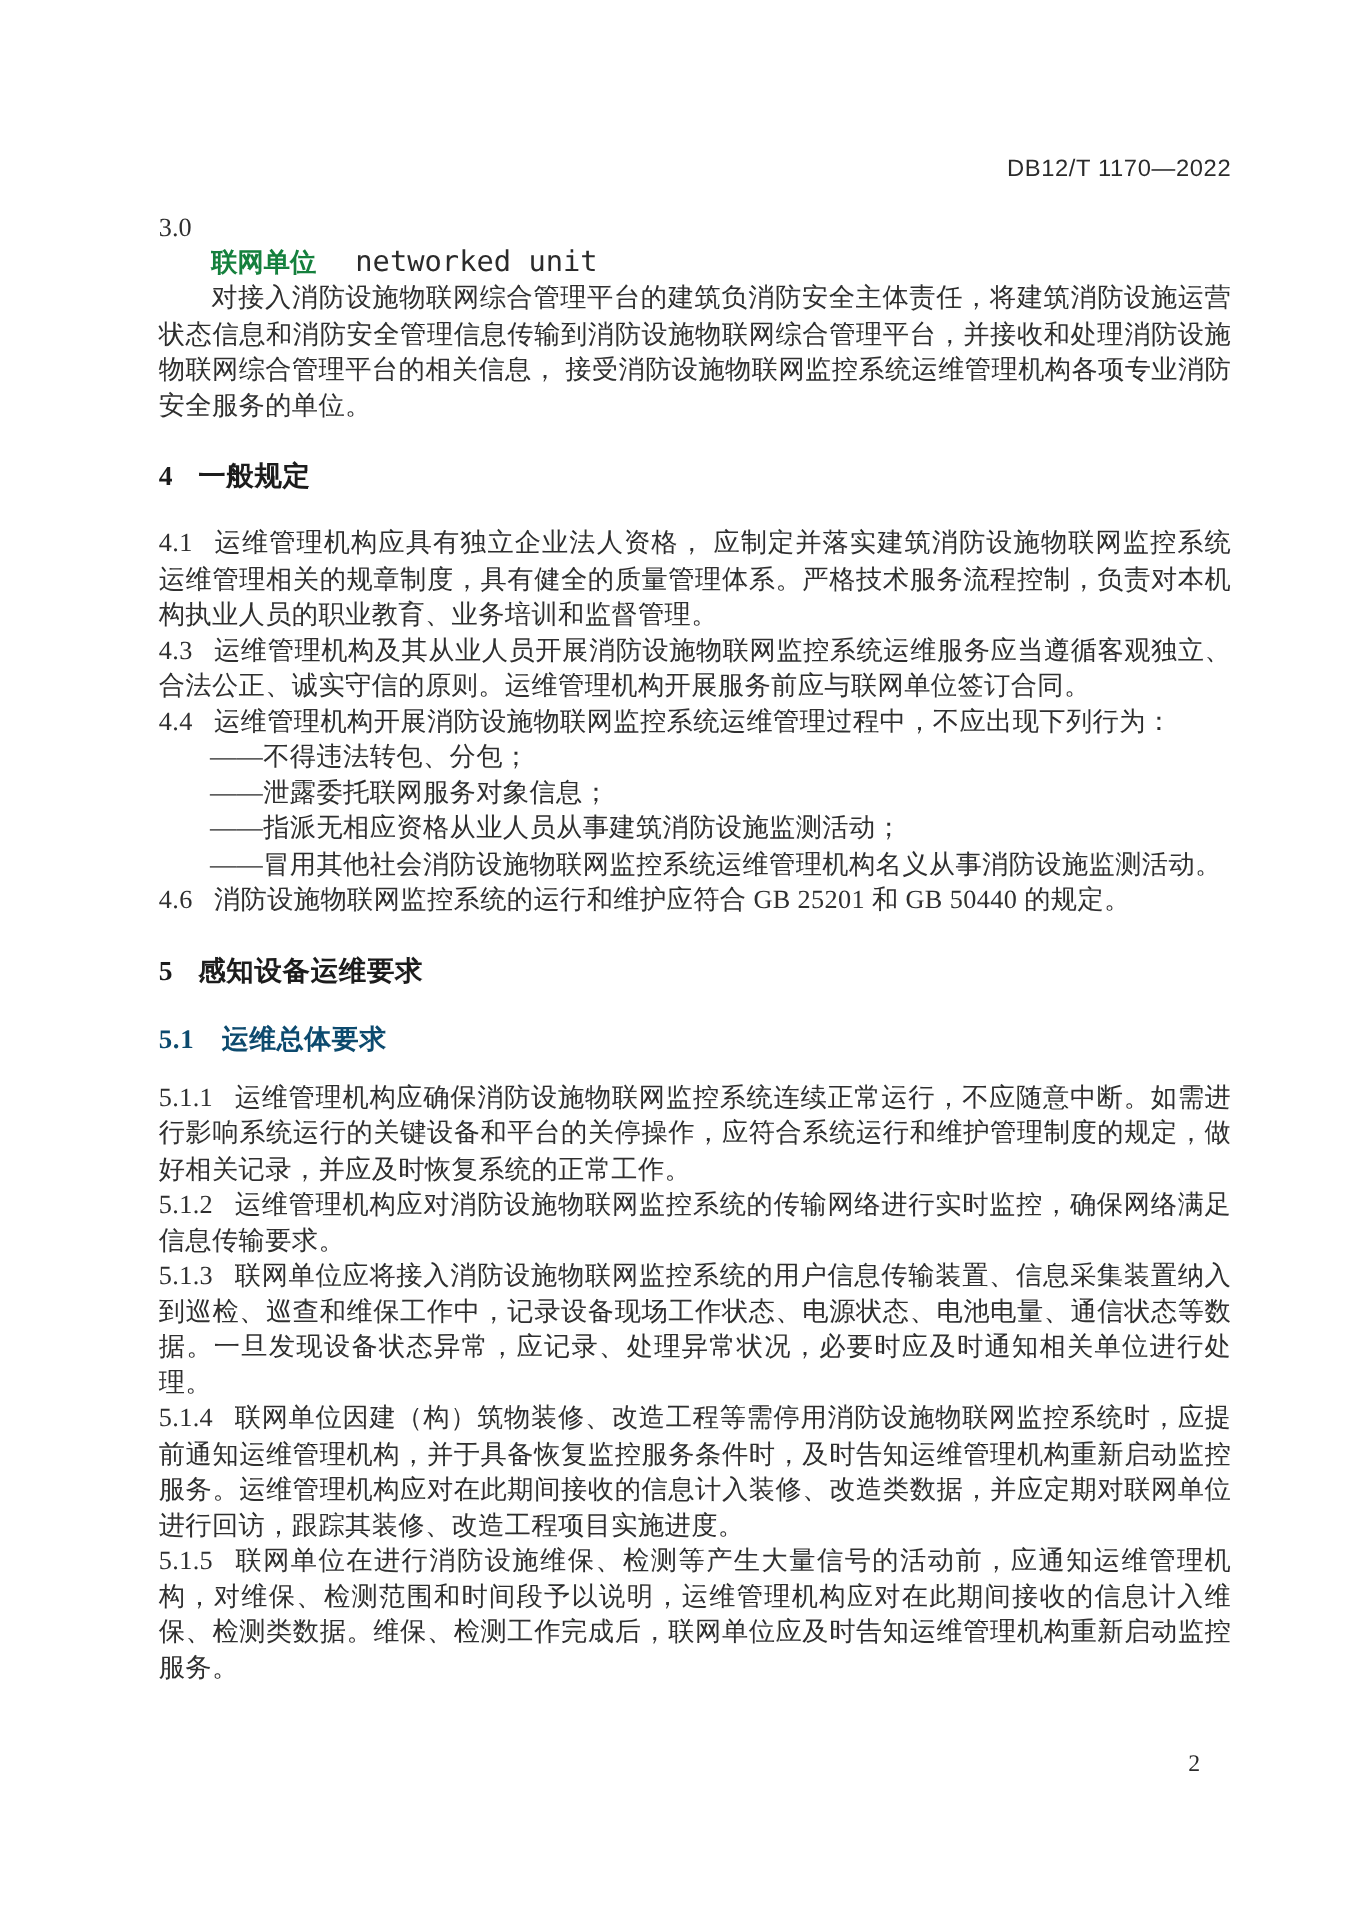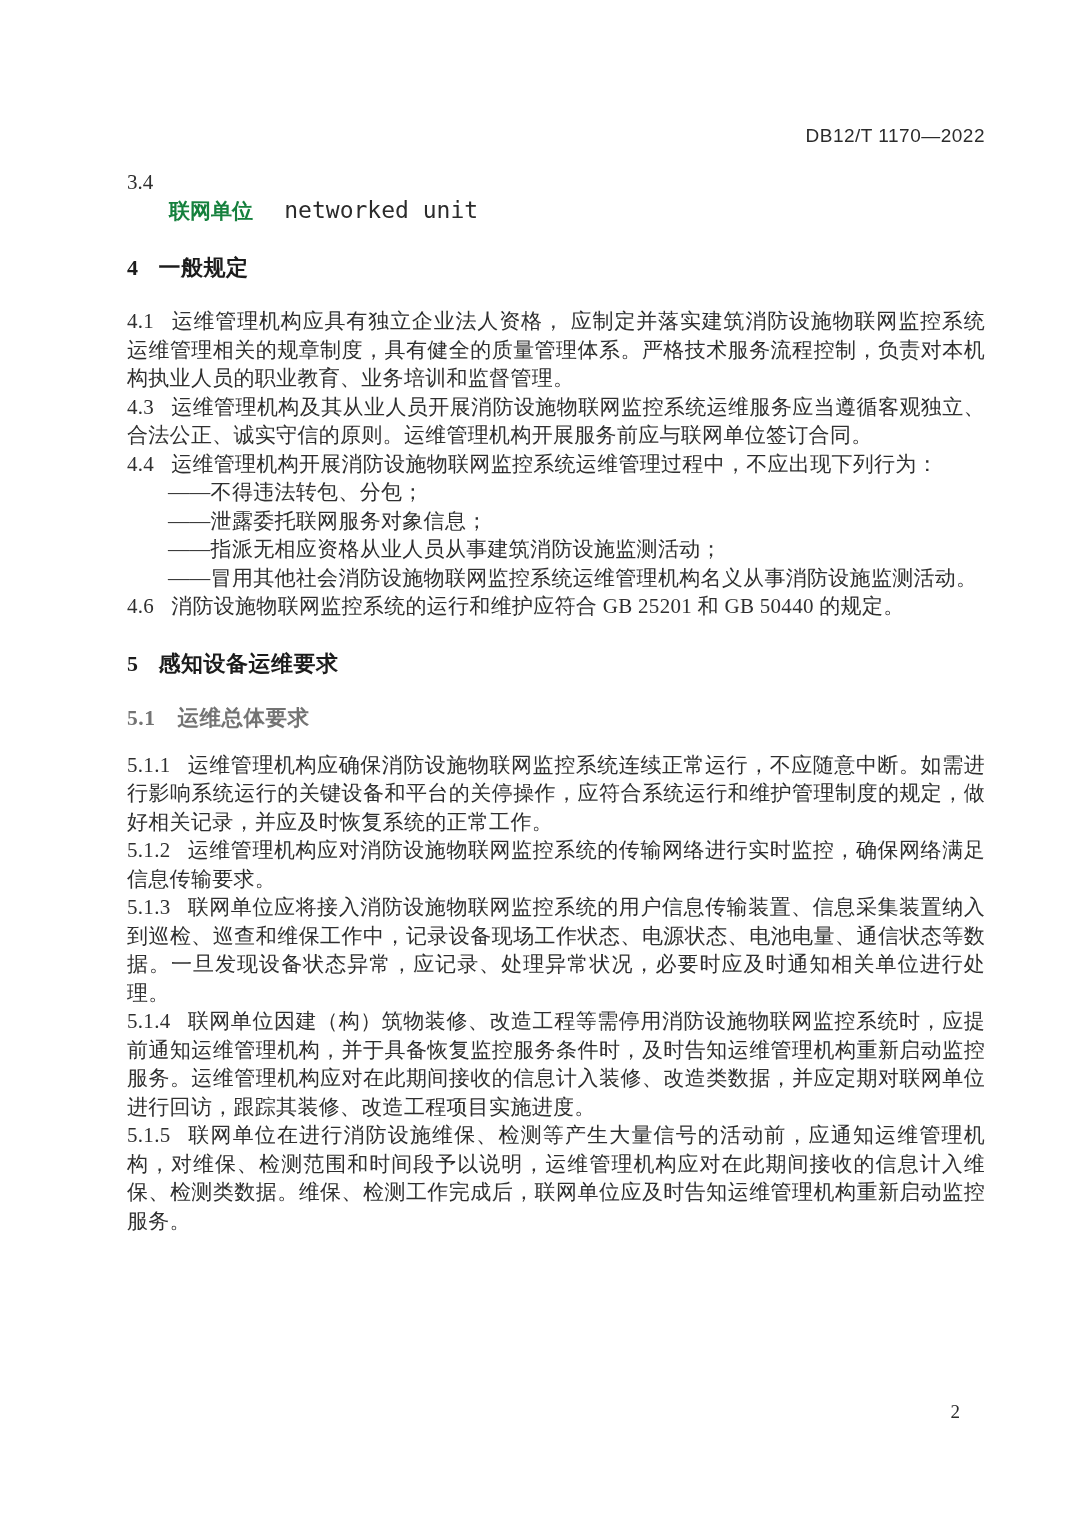--- a/index.html
+++ b/index.html
@@ -61,21 +61,21 @@
     font-weight: bold;
     color: #1c1c1c;
     letter-spacing: 0.5px;
   }
   h2.chapter-heading .hnum { margin-right: 20px; }
   h3.section-heading {
     margin: 28px 0 20px 0;
     font-size: 21.5px;
     line-height: 26px;
     font-weight: bold;
-    color: #737373;
+    color: #0c4a6e;
     letter-spacing: 0.5px;
   }
   h3.section-heading .hnum { margin-right: 22px; }
   .chapter5-gap { margin-top: 24px; }
   .clause {
     margin: 0;
     font-size: 21px;
     line-height: 28.5px;
     text-align: justify;
     letter-spacing: 0.3px;
@@ -101,25 +101,26 @@
 </head>
 <body>
 
 <div class="page">
 
   <div class="doc-header">
     <span>DB12/T 1170—2022</span>
   </div>
 
   <section class="term-section">
-    <p class="term-number">3.4</p>
+    <p class="term-number">3.0</p>
     <p class="term-title">
       <span class="term-zh">联网单位</span>
       <span class="term-en">networked unit</span>
     </p>
+    <p class="body-par indent2">对接入消防设施物联网综合管理平台的建筑负消防安全主体责任，将建筑消防设施运营状态信息和消防安全管理信息传输到消防设施物联网综合管理平台，并接收和处理消防设施物联网综合管理平台的相关信息， 接受消防设施物联网监控系统运维管理机构各项专业消防安全服务的单位。</p>
   </section>
 
   <h2 class="chapter-heading">
     <span class="hnum">4</span><span>一般规定</span>
   </h2>
 
   <p class="clause">
     <span class="cnum">4.1</span><span>运维管理机构应具有独立企业法人资格， 应制定并落实建筑消防设施物联网监控系统运维管理相关的规章制度，具有健全的质量管理体系。严格技术服务流程控制，负责对本机构执业人员的职业教育、业务培训和监督管理。</span>
   </p>
   <p class="clause">

